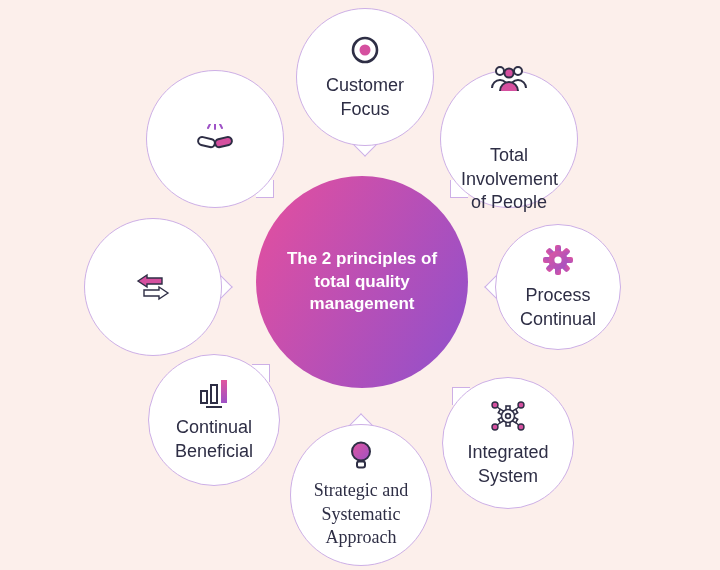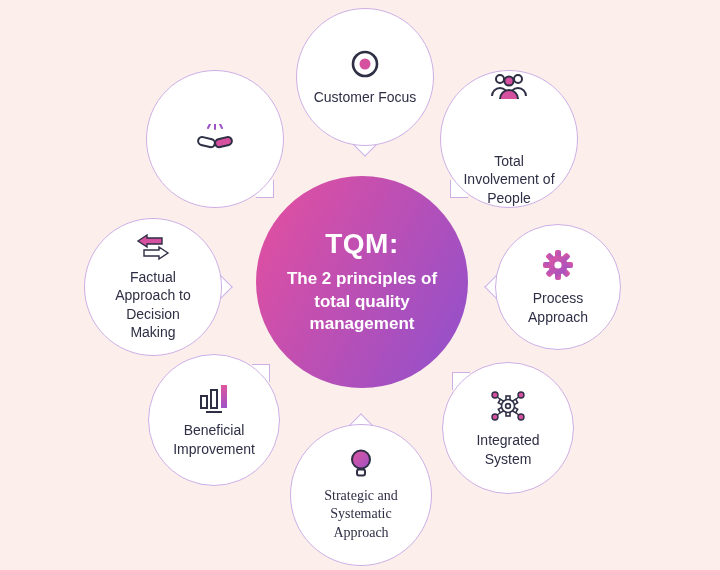--- a/index.html
+++ b/index.html
@@ -20,42 +20,42 @@
   .center-subtitle { font-size:17px; font-weight:bold; line-height:1.35; max-width:168px; }
 
   
   .node { position:absolute; }
   .bubble {
     position:relative; z-index:1; width:100%; height:100%;
     background:#ffffff; border:1px solid #cdafe6; border-radius:50%;
     display:flex; flex-direction:column; align-items:center; justify-content:center;
     gap:7px; text-align:center; padding:0 8px;
   }
-  .label { font-size:14px; line-height:1.3; color:#2e2e45; }
+  .label { font-size:18px; line-height:1.3; color:#2e2e45; }
   .icon { display:flex; align-items:center; justify-content:center; }
 
   
   .tail {
     position:absolute; width:18px; height:18px; background:#ffffff;
     border-right:1px solid #cdafe6; border-bottom:1px solid #cdafe6; z-index:0;
   }
   .t-down      { left:calc(50% - 9px); bottom:-7px; transform:rotate(45deg); }
   .t-downleft  { left:10px;  bottom:10px; transform:rotate(90deg); }
   .t-left      { left:-7px;  top:calc(50% - 9px); transform:rotate(135deg); }
   .t-upleft    { left:10px;  top:10px; transform:rotate(180deg); }
   .t-up        { top:-7px;   left:calc(50% - 9px); transform:rotate(225deg); }
   .t-upright   { right:10px; top:10px; transform:rotate(270deg); }
   .t-right     { right:-7px; top:calc(50% - 9px); transform:rotate(-45deg); }
   .t-downright { right:10px; bottom:10px; transform:rotate(0deg); }
 
   
   .n1 { left:296px; top:8px;   width:138px; height:138px; }
   .n2 { left:440px; top:70px;  width:138px; height:138px; }
   .n3 { left:495px; top:224px; width:126px; height:126px; }
-  .n4 { left:442px; top:362px; width:132px; height:132px; }
+  .n4 { left:442px; top:377px; width:132px; height:132px; }
   .n5 { left:290px; top:424px; width:142px; height:142px; }
   .n6 { left:148px; top:354px; width:132px; height:132px; }
   .n7 { left:84px;  top:218px; width:138px; height:138px; }
   .n8 { left:146px; top:70px;  width:138px; height:138px; }
 
   
   .n1 .label { max-width:112px; }
   .n2 .label { max-width:96px;margin-top:44px; }
   .n3 .label { max-width:80px; }
   .n4 .label { max-width:82px; }
@@ -63,21 +63,20 @@
   .n6 .label { max-width:112px; }
   .n7 .label { max-width:102px; }
   .n8 .label { max-width:92px; }
 </style>
 </head>
 <body>
 
 <div class="canvas">
 
   <div class="center-circle">
-    <div class="center-heading">TQM:</div>
     <div class="center-subtitle">The 2 principles of total quality management</div>
   </div>
 
   <div class="node n1">
     <div class="tail t-down"></div>
     <div class="bubble">
       <span class="icon">
         <svg width="34" height="34" viewBox="0 0 34 34">
           <circle cx="17" cy="17" r="12" fill="none" stroke="#2e2e45" stroke-width="2.6"></circle>
           <circle cx="17" cy="17" r="5.5" fill="#d5509f"></circle>
@@ -122,21 +121,21 @@
             <rect x="-3" y="-15" width="6" height="8" rx="2" transform="rotate(135)"></rect>
             <rect x="-3" y="-15" width="6" height="8" rx="2" transform="rotate(180)"></rect>
             <rect x="-3" y="-15" width="6" height="8" rx="2" transform="rotate(225)"></rect>
             <rect x="-3" y="-15" width="6" height="8" rx="2" transform="rotate(270)"></rect>
             <rect x="-3" y="-15" width="6" height="8" rx="2" transform="rotate(315)"></rect>
             <circle r="9.5"></circle>
           </g>
           <circle r="3.6" fill="#ffffff"></circle>
         </svg>
       </span>
-      <span class="label">Process Approach</span>
+      <span class="label">Process Continual</span>
     </div>
   </div>
 
   <div class="node n4">
     <div class="tail t-upleft"></div>
     <div class="bubble">
       <span class="icon">
         <svg width="40" height="36" viewBox="-20 -18 40 36">
           <g stroke="#2e2e45" stroke-width="1.4">
             <line x1="0" y1="0" x2="13" y2="-11"></line>
@@ -195,34 +194,33 @@
               <stop offset="0" stop-color="#e0559f"></stop>
                 <stop offset="1" stop-color="#9e52c6"></stop>
             </linearGradient>
           </defs>
           <rect x="3" y="14" width="6" height="12" fill="#ffffff" stroke="#2e2e45" stroke-width="2"></rect>
           <rect x="13" y="8" width="6" height="18" fill="#ffffff" stroke="#2e2e45" stroke-width="2"></rect>
           <rect x="23" y="3" width="6" height="23" fill="url(#g6)"></rect>
           <line x1="8" y1="30" x2="24" y2="30" stroke="#2e2e45" stroke-width="2"></line>
         </svg>
       </span>
-      <span class="label">Beneficial Improvement</span>
+      <span class="label">Continual Beneficial</span>
     </div>
   </div>
 
   <div class="node n7">
     <div class="tail t-right"></div>
     <div class="bubble">
       <span class="icon">
         <svg width="34" height="28" viewBox="0 0 34 28">
           <path d="M2 8 L11 2 L11 5 L26 5 L26 11 L11 11 L11 14 Z" fill="#d5509f" stroke="#2e2e45" stroke-width="1.4"></path>
           <path d="M32 20 L23 14 L23 17 L8 17 L8 23 L23 23 L23 26 Z" fill="#ffffff" stroke="#2e2e45" stroke-width="1.4"></path>
         </svg>
       </span>
-      <span class="label">Factual Approach to Decision Making</span>
     </div>
   </div>
 
   <div class="node n8">
     <div class="tail t-downright"></div>
     <div class="bubble">
       <span class="icon">
         <svg width="40" height="30" viewBox="0 0 40 30">
           <path d="M13 4 L15 0 M20 5 L20 0 M27 4 L25 0" stroke="#9e52c6" stroke-width="2" stroke-linecap="round" fill="none"></path>
           <rect x="3" y="14" width="17" height="8" rx="4" fill="#ffffff" stroke="#2e2e45" stroke-width="2" transform="rotate(14 11 18)"></rect>

